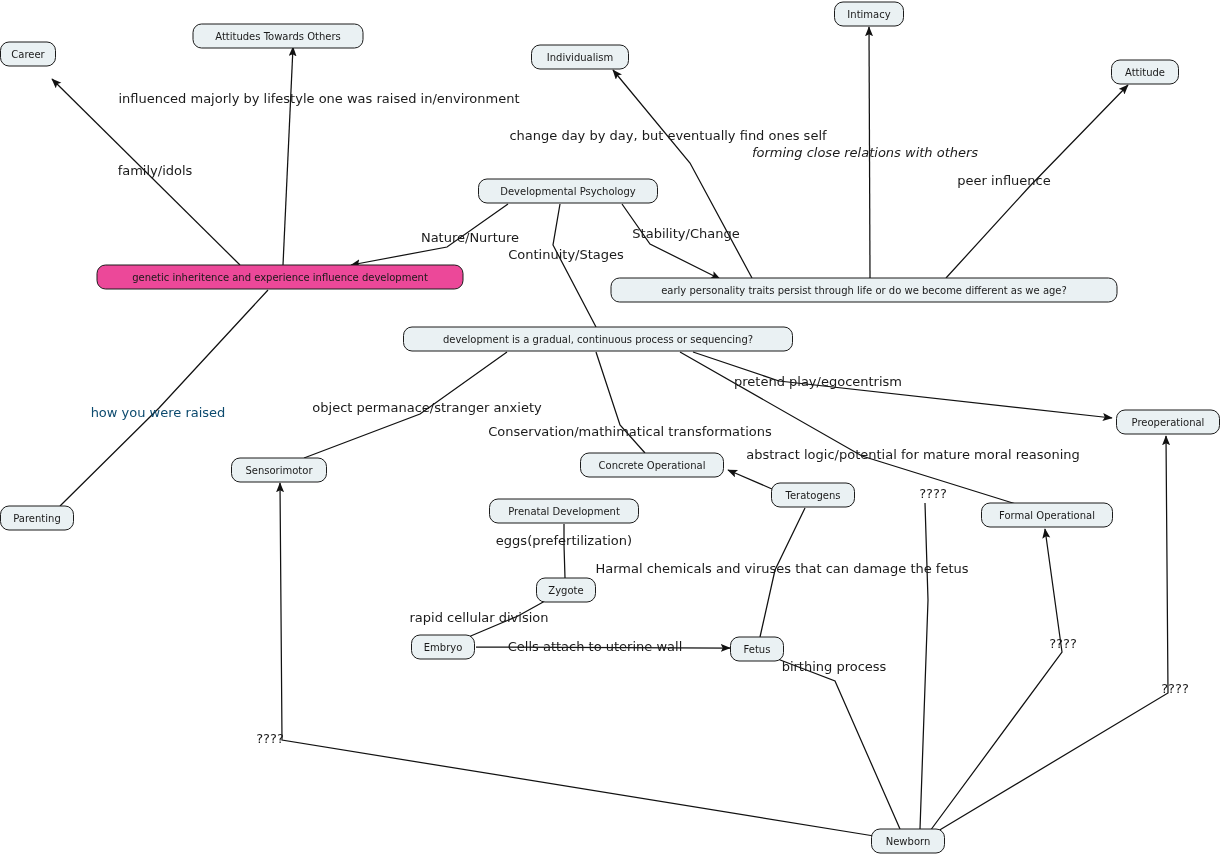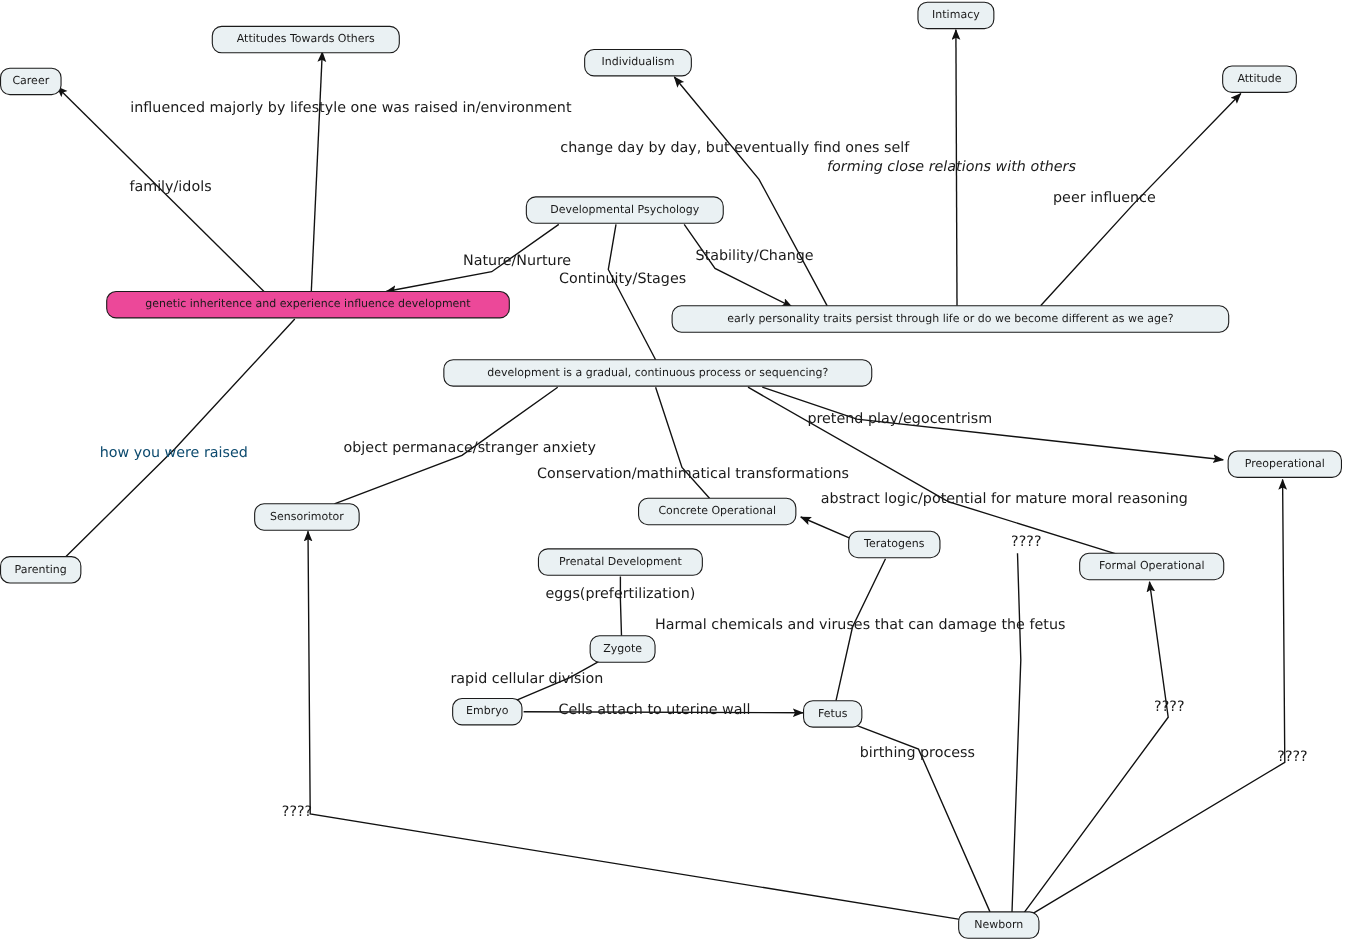--- a/index.html
+++ b/index.html
@@ -85,21 +85,21 @@
         <path d="M 476,647 L 730,648" fill="none" stroke="#111111" stroke-width="1.25" marker-end="url(#arrowhead)"></path>
         <path d="M 775,658 L 835,681 L 900,829" fill="none" stroke="#111111" stroke-width="1.25"></path>
         <path d="M 874,836 L 282,740 L 280,483" fill="none" stroke="#111111" stroke-width="1.25" marker-end="url(#arrowhead)"></path>
         <path d="M 920,829 L 928,600 L 925,503" fill="none" stroke="#111111" stroke-width="1.25"></path>
         <path d="M 930,831 L 1062,652 L 1045,529" fill="none" stroke="#111111" stroke-width="1.25" marker-end="url(#arrowhead)"></path>
         <path d="M 938,831 L 1168,693 L 1166,436" fill="none" stroke="#111111" stroke-width="1.25" marker-end="url(#arrowhead)"></path>
       </g>
   </svg>
 
   <div id="node-layer">
-      <div class="node" style="left: 28px; top: 74px; width: 56px; background: rgb(234, 241, 243); border-color: rgb(27, 27, 27); color: rgb(26, 26, 26);">Career</div>
+      <div class="node" style="left: 28px; top: 54px; width: 56px; background: rgb(234, 241, 243); border-color: rgb(27, 27, 27); color: rgb(26, 26, 26);">Career</div>
       <div class="node" style="left: 278px; top: 36px; width: 171px; background: rgb(234, 241, 243); border-color: rgb(27, 27, 27); color: rgb(26, 26, 26);">Attitudes Towards Others</div>
       <div class="node" style="left: 580px; top: 57px; width: 98px; background: rgb(234, 241, 243); border-color: rgb(27, 27, 27); color: rgb(26, 26, 26);">Individualism</div>
       <div class="node" style="left: 869px; top: 14px; width: 70px; background: rgb(234, 241, 243); border-color: rgb(27, 27, 27); color: rgb(26, 26, 26);">Intimacy</div>
       <div class="node" style="left: 1145px; top: 72px; width: 68px; background: rgb(234, 241, 243); border-color: rgb(27, 27, 27); color: rgb(26, 26, 26);">Attitude</div>
       <div class="node" style="left: 568px; top: 191px; width: 180px; background: rgb(234, 241, 243); border-color: rgb(27, 27, 27); color: rgb(26, 26, 26);">Developmental Psychology</div>
       <div class="node" style="left: 280px; top: 277px; width: 367px; background: #ec4899; border-color: rgb(27, 27, 27); color: rgb(26, 26, 26);">genetic inheritence and experience influence development</div>
       <div class="node" style="left: 864px; top: 290px; width: 507px; background: rgb(234, 241, 243); border-color: rgb(27, 27, 27); color: rgb(26, 26, 26);">early personality traits persist through life or do we become different as we age?</div>
       <div class="node" style="left: 598px; top: 339px; width: 390px; background: rgb(234, 241, 243); border-color: rgb(27, 27, 27); color: rgb(26, 26, 26);">development is a gradual, continuous process or sequencing?</div>
       <div class="node" style="left: 1168px; top: 422px; width: 104px; background: rgb(234, 241, 243); border-color: rgb(27, 27, 27); color: rgb(26, 26, 26);">Preoperational</div>
       <div class="node" style="left: 279px; top: 470px; width: 96px; background: rgb(234, 241, 243); border-color: rgb(27, 27, 27); color: rgb(26, 26, 26);">Sensorimotor</div>
@@ -124,20 +124,20 @@
       <div class="edge-label" style="left: 1004px; top: 180px; color: rgb(26, 26, 26);">peer influence</div>
       <div class="edge-label" style="left: 158px; top: 412px; color: #0c4a6e;">how you were raised</div>
       <div class="edge-label" style="left: 427px; top: 407px; color: rgb(26, 26, 26);">object permanace/stranger anxiety</div>
       <div class="edge-label" style="left: 630px; top: 431px; color: rgb(26, 26, 26);">Conservation/mathimatical transformations</div>
       <div class="edge-label" style="left: 818px; top: 381px; color: rgb(26, 26, 26);">pretend play/egocentrism</div>
       <div class="edge-label" style="left: 913px; top: 454px; color: rgb(26, 26, 26);">abstract logic/potential for mature moral reasoning</div>
       <div class="edge-label" style="left: 782px; top: 568px; color: rgb(26, 26, 26);">Harmal chemicals and viruses that can damage the fetus</div>
       <div class="edge-label" style="left: 564px; top: 540px; color: rgb(26, 26, 26);">eggs(prefertilization)</div>
       <div class="edge-label" style="left: 479px; top: 617px; color: rgb(26, 26, 26);">rapid cellular division</div>
       <div class="edge-label" style="left: 595px; top: 646px; color: rgb(26, 26, 26);">Cells attach to uterine wall</div>
-      <div class="edge-label" style="left: 834px; top: 666px; color: rgb(26, 26, 26); margin-top: 19px;">birthing process</div>
+      <div class="edge-label" style="left: 834px; top: 666px; color: rgb(26, 26, 26);">birthing process</div>
       <div class="edge-label qmark" style="left: 270px; top: 738px; color: rgb(26, 26, 26);">????</div>
       <div class="edge-label qmark" style="left: 933px; top: 493px; color: rgb(26, 26, 26);">????</div>
       <div class="edge-label qmark" style="left: 1063px; top: 643px; color: rgb(26, 26, 26);">????</div>
       <div class="edge-label qmark" style="left: 1175px; top: 688px; color: rgb(26, 26, 26);">????</div>
     </div>
 
 </div>
 
 </body></html>

